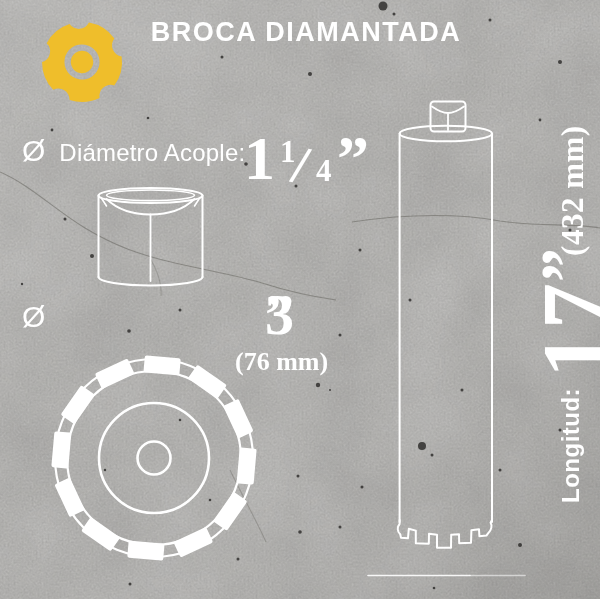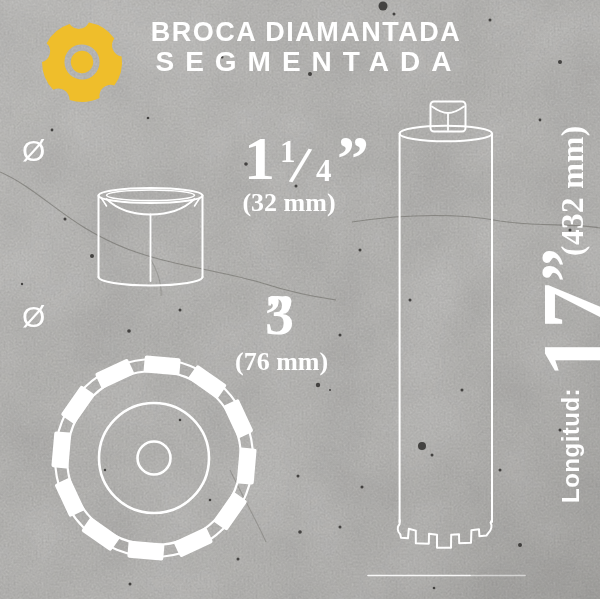--- a/index.html
+++ b/index.html
@@ -205,33 +205,32 @@
 
       <g>
         <path d="M368 575.5 H470" stroke-width="1.6" opacity="0.9"></path>
         <path d="M470 575.5 H525" stroke-width="1.6" opacity="0.55"></path>
       </g>
     </g>
   </svg>
 
   <div class="txt title-block">
     <div class="title-line1">BROCA DIAMANTADA</div>
-    <div class="title-line2">SEGMENTADA</div>
   </div>
 
   <div class="txt spec-row row-acople">
     <span class="diam-sym">Ø</span>
+    <span class="spec-label">Diámetro Acople:</span>
   </div>
   <div class="txt acople-value serif-b">
     <span class="av-one">1</span>
     <span class="av-num">1</span>
     <span class="av-slash">/</span>
     <span class="av-den">4</span>
     <span class="av-quote">”</span>
-    <span class="av-mm">(32 mm)</span>
   </div>
 
   <div class="txt spec-row row-corona">
     <span class="diam-sym">Ø</span>
   </div>
   <div class="txt corona-value serif-b">
     <span class="cv-main">
         <span>3</span>
         <span>”</span>
       </span>

